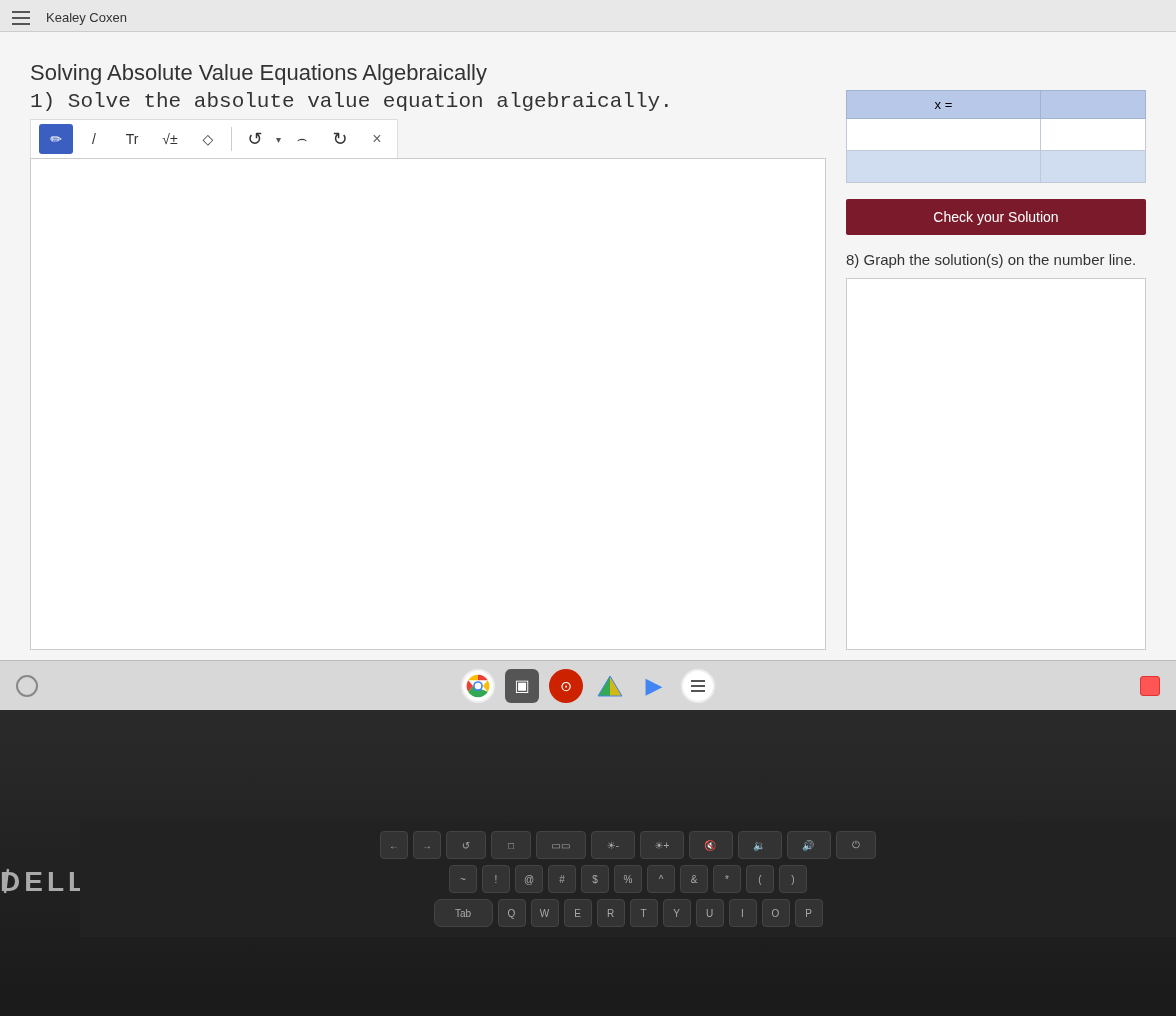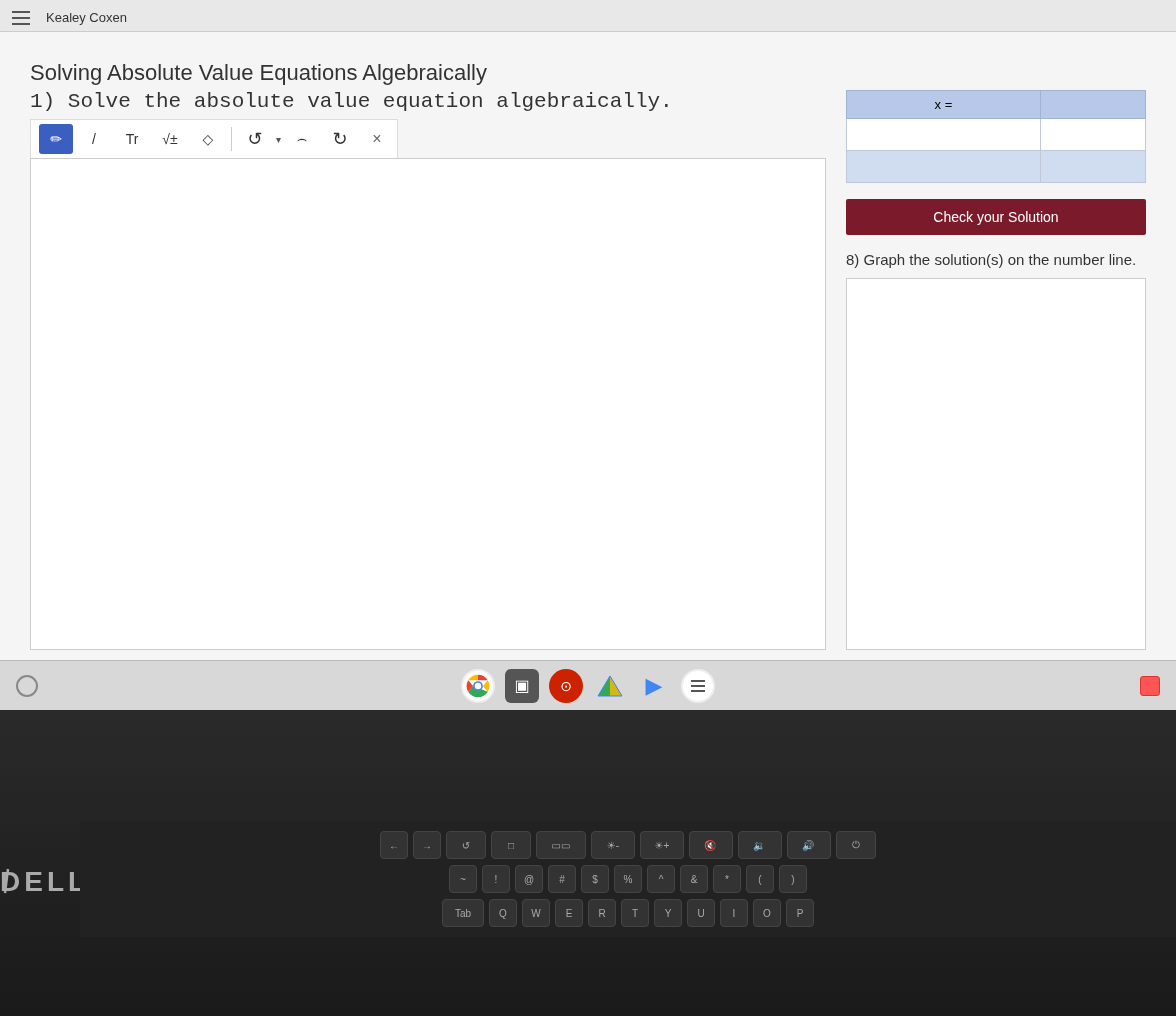--- a/index.html
+++ b/index.html
@@ -507,21 +507,21 @@
       <div class="key">#</div>
       <div class="key">$</div>
       <div class="key">%</div>
       <div class="key">^</div>
       <div class="key">&amp;</div>
       <div class="key">*</div>
       <div class="key">(</div>
       <div class="key">)</div>
     </div>
     <div class="key-row">
-      <div class="key" style="width:42px;">Tab</div>
+      <div class="key" style="width:59px;border-radius:7px;">Tab</div>
       <div class="key">Q</div>
       <div class="key">W</div>
       <div class="key">E</div>
       <div class="key">R</div>
       <div class="key">T</div>
       <div class="key">Y</div>
       <div class="key">U</div>
       <div class="key">I</div>
       <div class="key">O</div>
       <div class="key">P</div>

